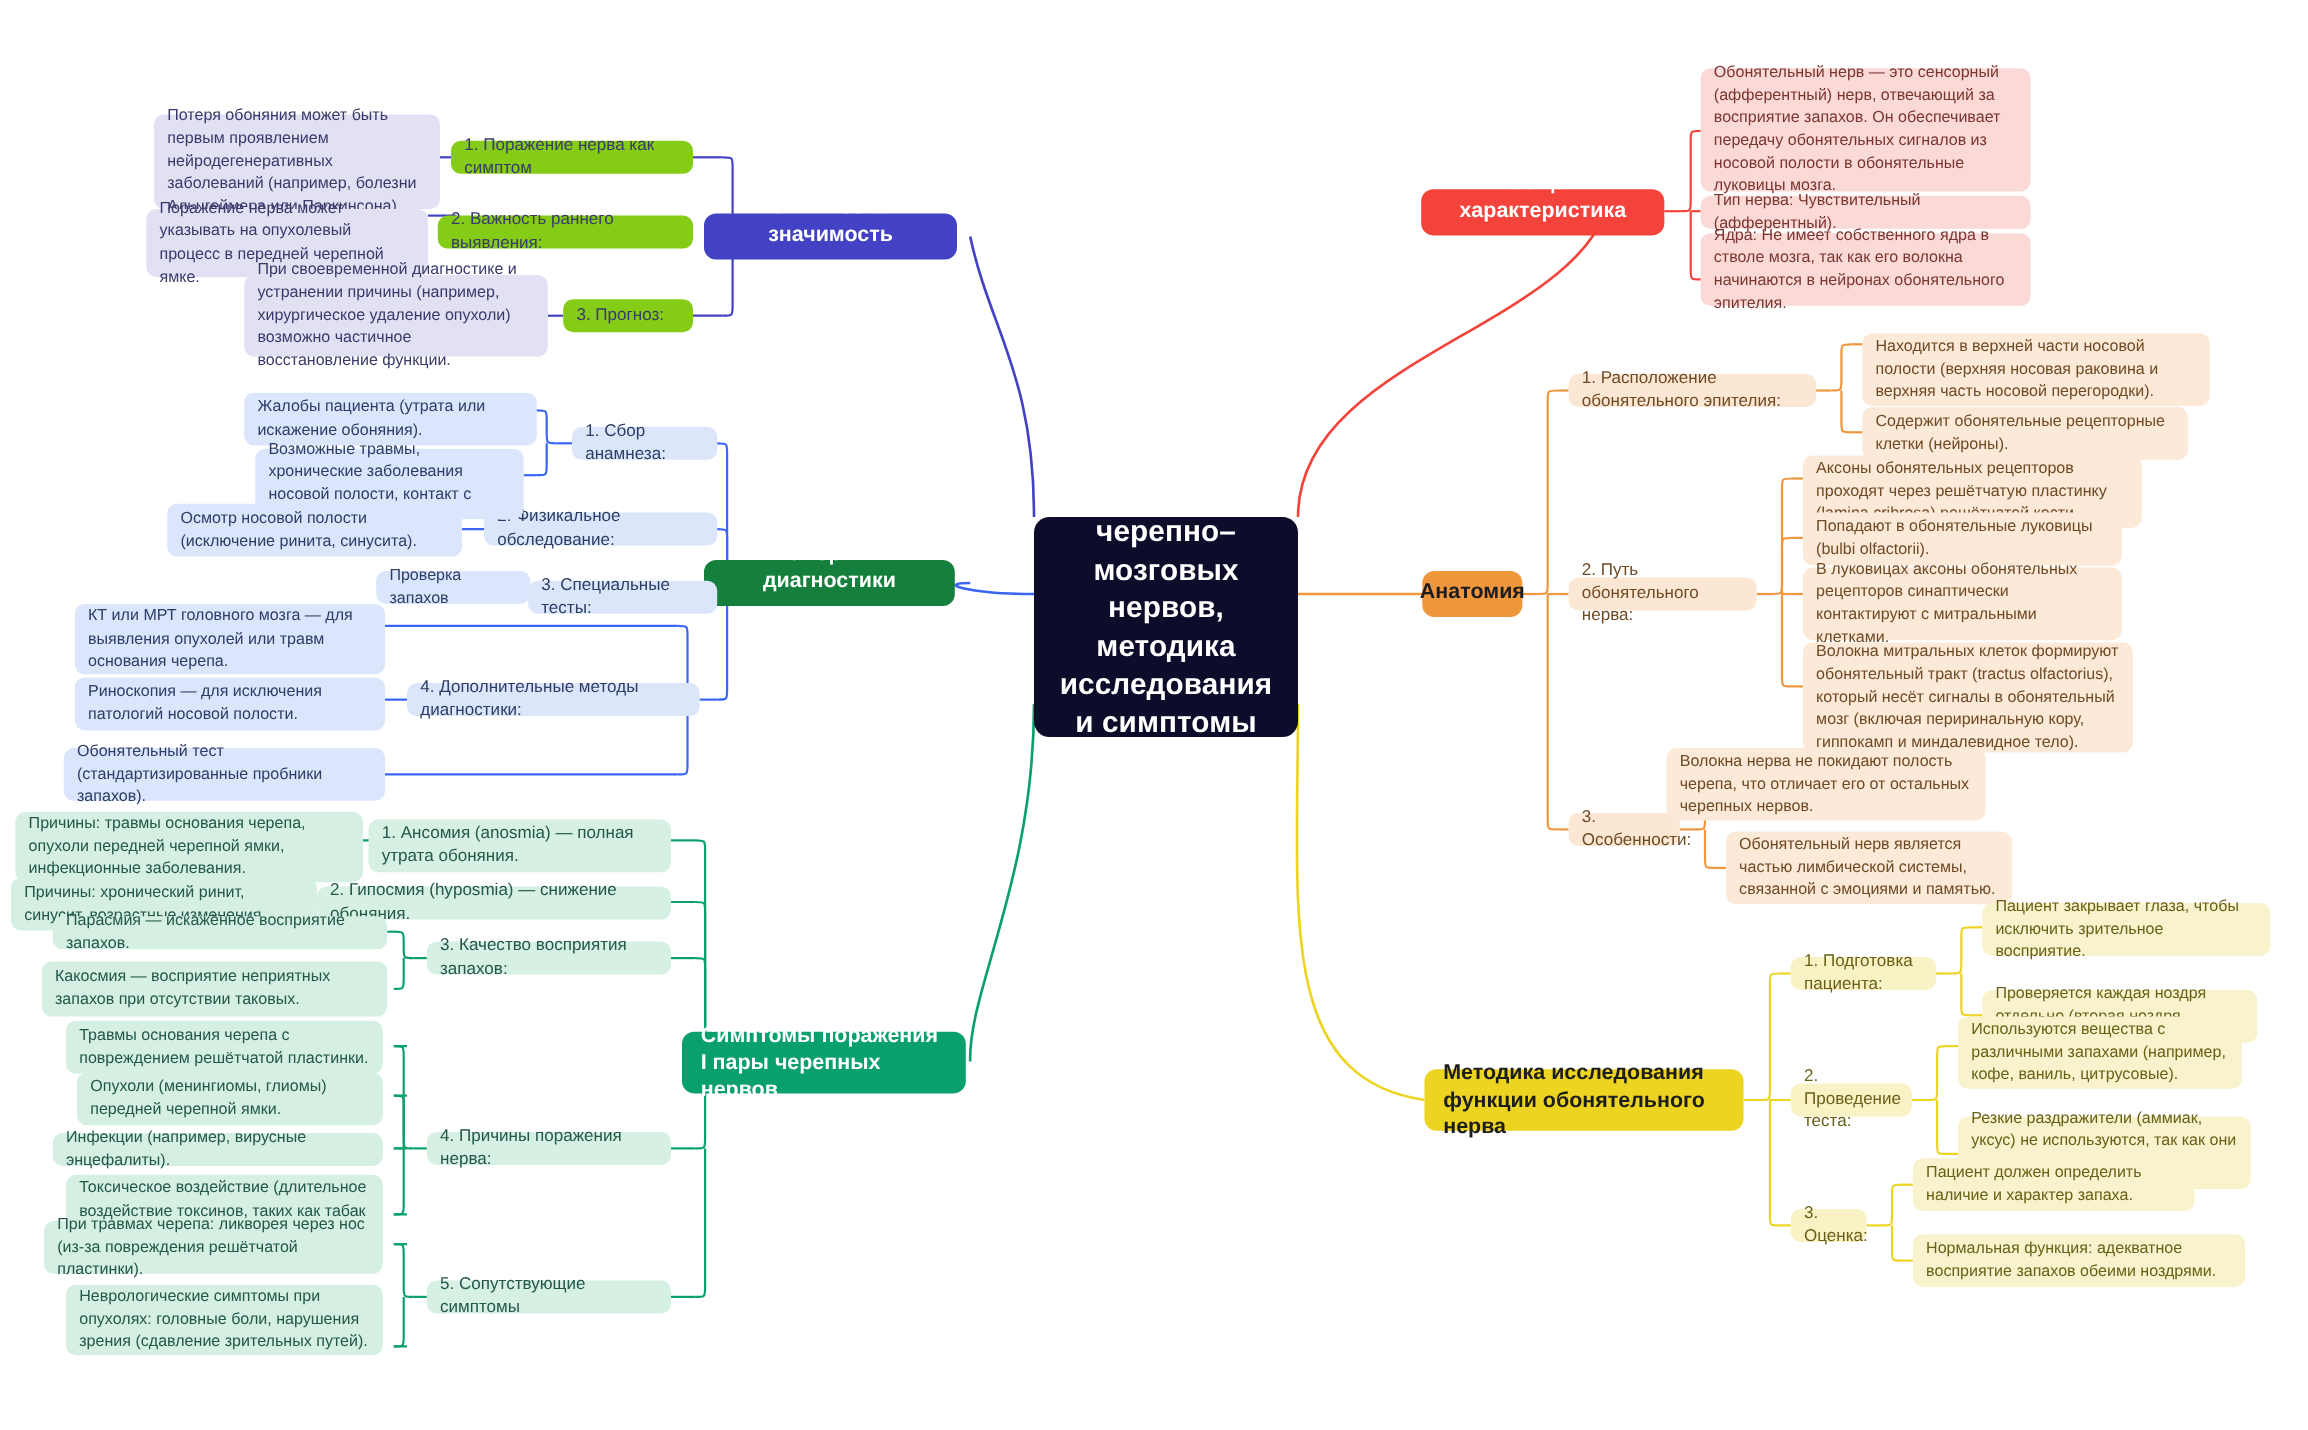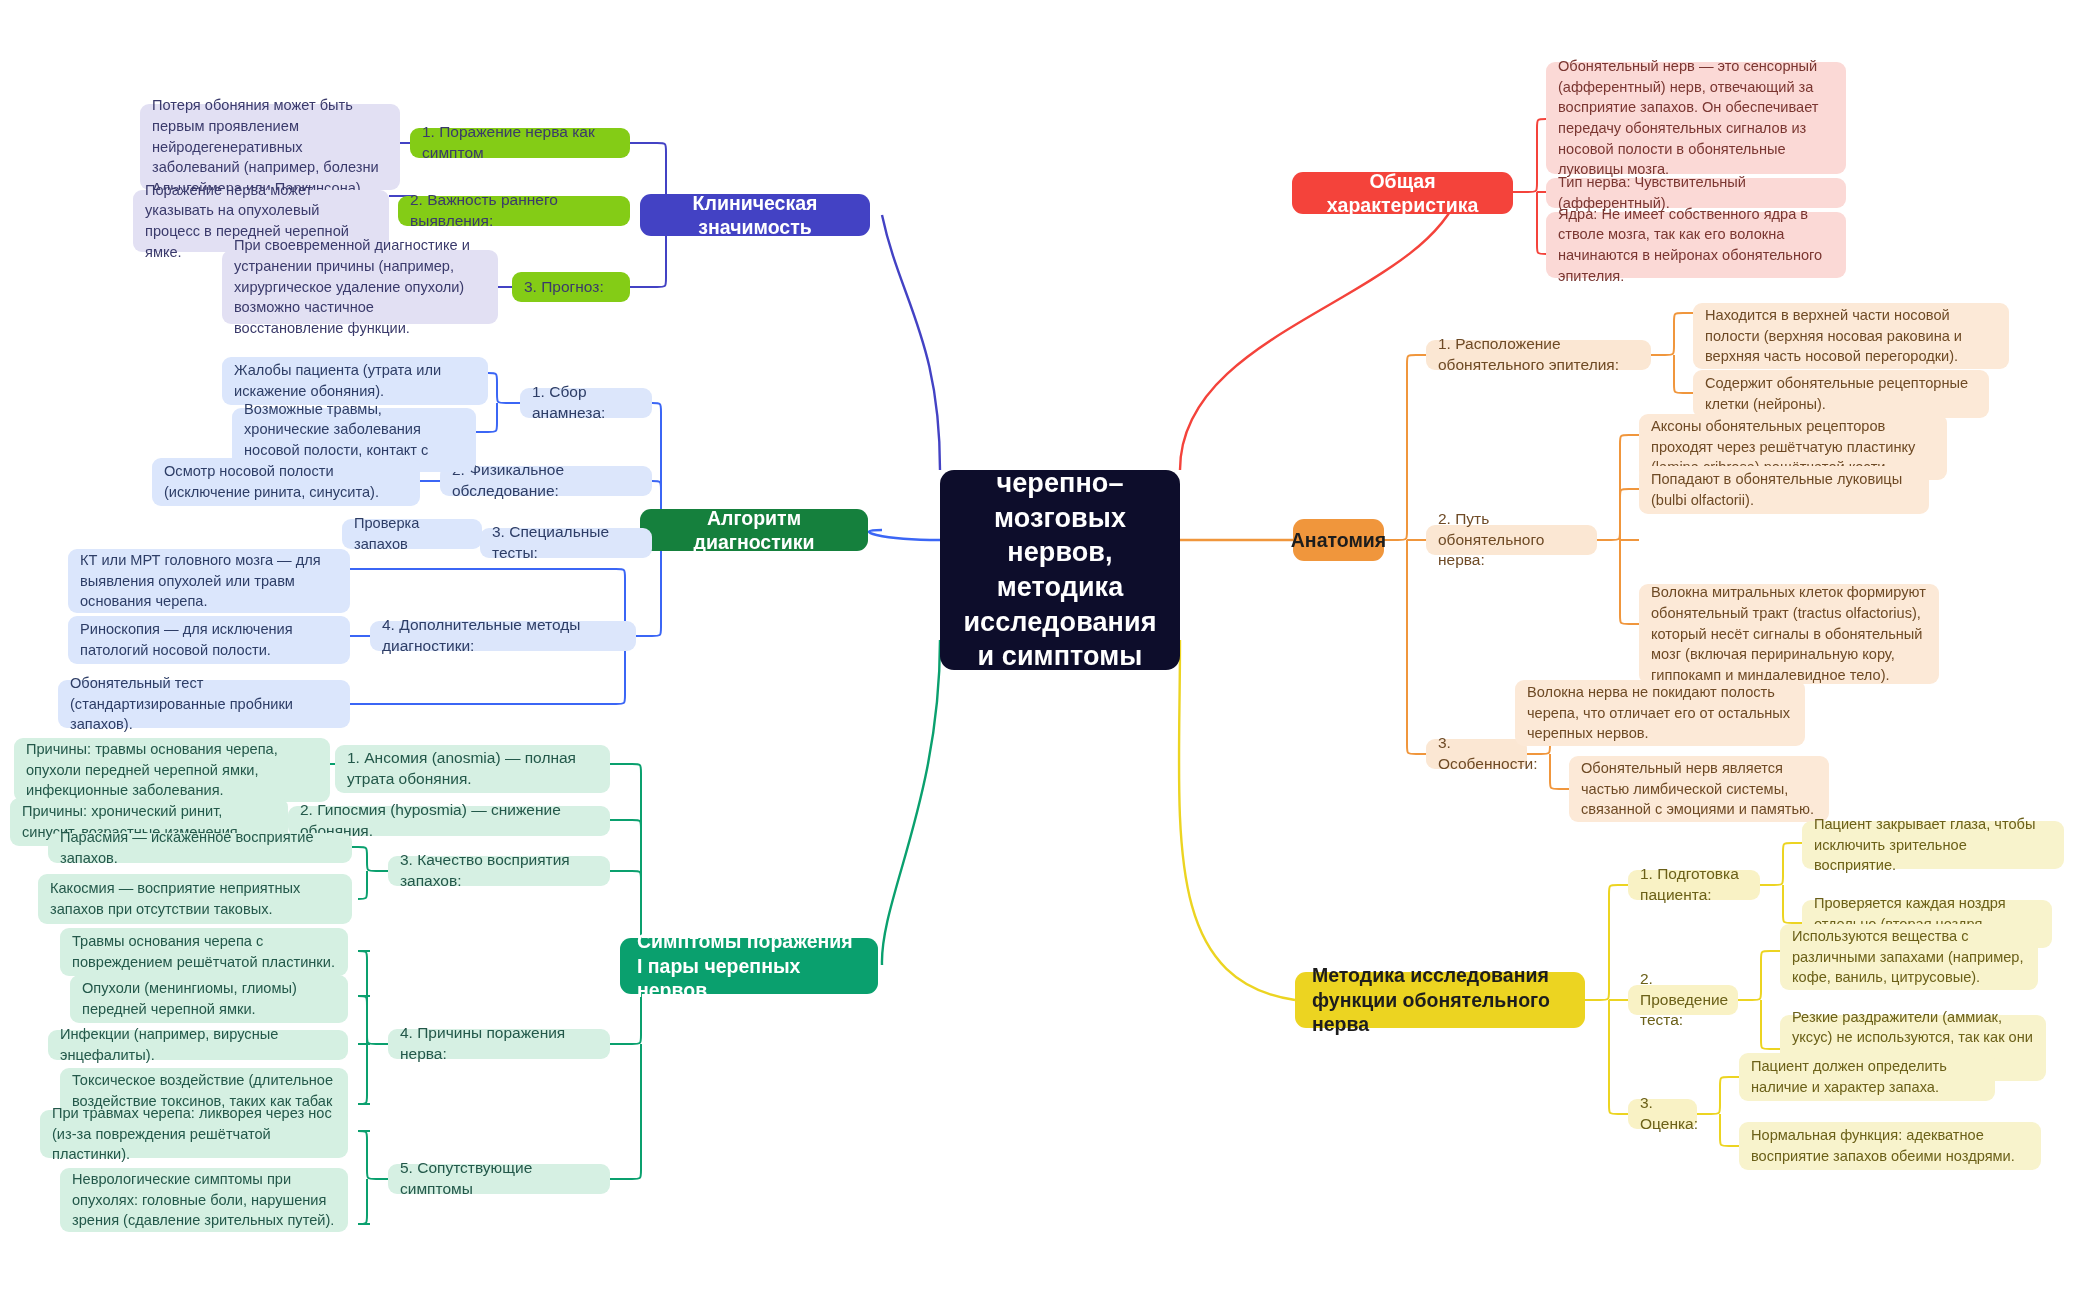--- a/index.html
+++ b/index.html
@@ -20,21 +20,21 @@
     font-size:27px;font-weight:700;line-height:1.28;padding:18px 22px;
     letter-spacing:.1px;
   }
 
   
   .branch{
     border-radius:11px;color:#ffffff;font-weight:700;font-size:19.5px;
     display:flex;align-items:center;padding:11px 17px;line-height:1.25;
     box-sizing:border-box;
   }
-  .branch.center-text{justify-content:center;text-align:center;}
+  .branch.center-text{justify-content:center;text-align:center;align-items:flex-end;}
 
   
   .l2{
     border-radius:9px;font-size:15.5px;line-height:1.35;
     padding:8px 12px;box-sizing:border-box;display:flex;align-items:center;
   }
   
   .l3{
     border-radius:9px;font-size:14.6px;line-height:1.42;
     padding:9px 12px;box-sizing:border-box;display:flex;align-items:center;
@@ -382,20 +382,23 @@
   </div>
   <div class="node l3 c-orange-3" style="left:1693px;top:370px;width:296px;height:48px;">
     <span>Содержит обонятельные рецепторные клетки (нейроны).</span>
   </div>
   <div class="node l3 c-orange-3" style="left:1639px;top:414px;width:308px;height:66px;">
     <span>Аксоны обонятельных рецепторов проходят через решётчатую пластинку (lamina cribrosa) решётчатой кости.</span>
   </div>
   <div class="node l3 c-orange-3" style="left:1639px;top:466px;width:290px;height:48px;">
     <span>Попадают в обонятельные луковицы (bulbi olfactorii).</span>
   </div>
+  <div class="node l3 c-orange-3" style="left:1639px;top:516px;width:290px;height:66px;">
+    <span>В луковицах аксоны обонятельных рецепторов синаптически контактируют с митральными клетками.</span>
+  </div>
   <div class="node l3 c-orange-3" style="left:1639px;top:584px;width:300px;height:100px;">
     <span>Волокна митральных клеток формируют обонятельный тракт (tractus olfactorius), который несёт сигналы в обонятельный мозг (включая периринальную кору, гиппокамп и миндалевидное тело).</span>
   </div>
   <div class="node l3 c-orange-3" style="left:1515px;top:680px;width:290px;height:66px;">
     <span>Волокна нерва не покидают полость черепа, что отличает его от остальных черепных нервов.</span>
   </div>
   <div class="node l3 c-orange-3" style="left:1569px;top:756px;width:260px;height:66px;">
     <span>Обонятельный нерв является частью лимбической системы, связанной с эмоциями и памятью.</span>
   </div>
 

